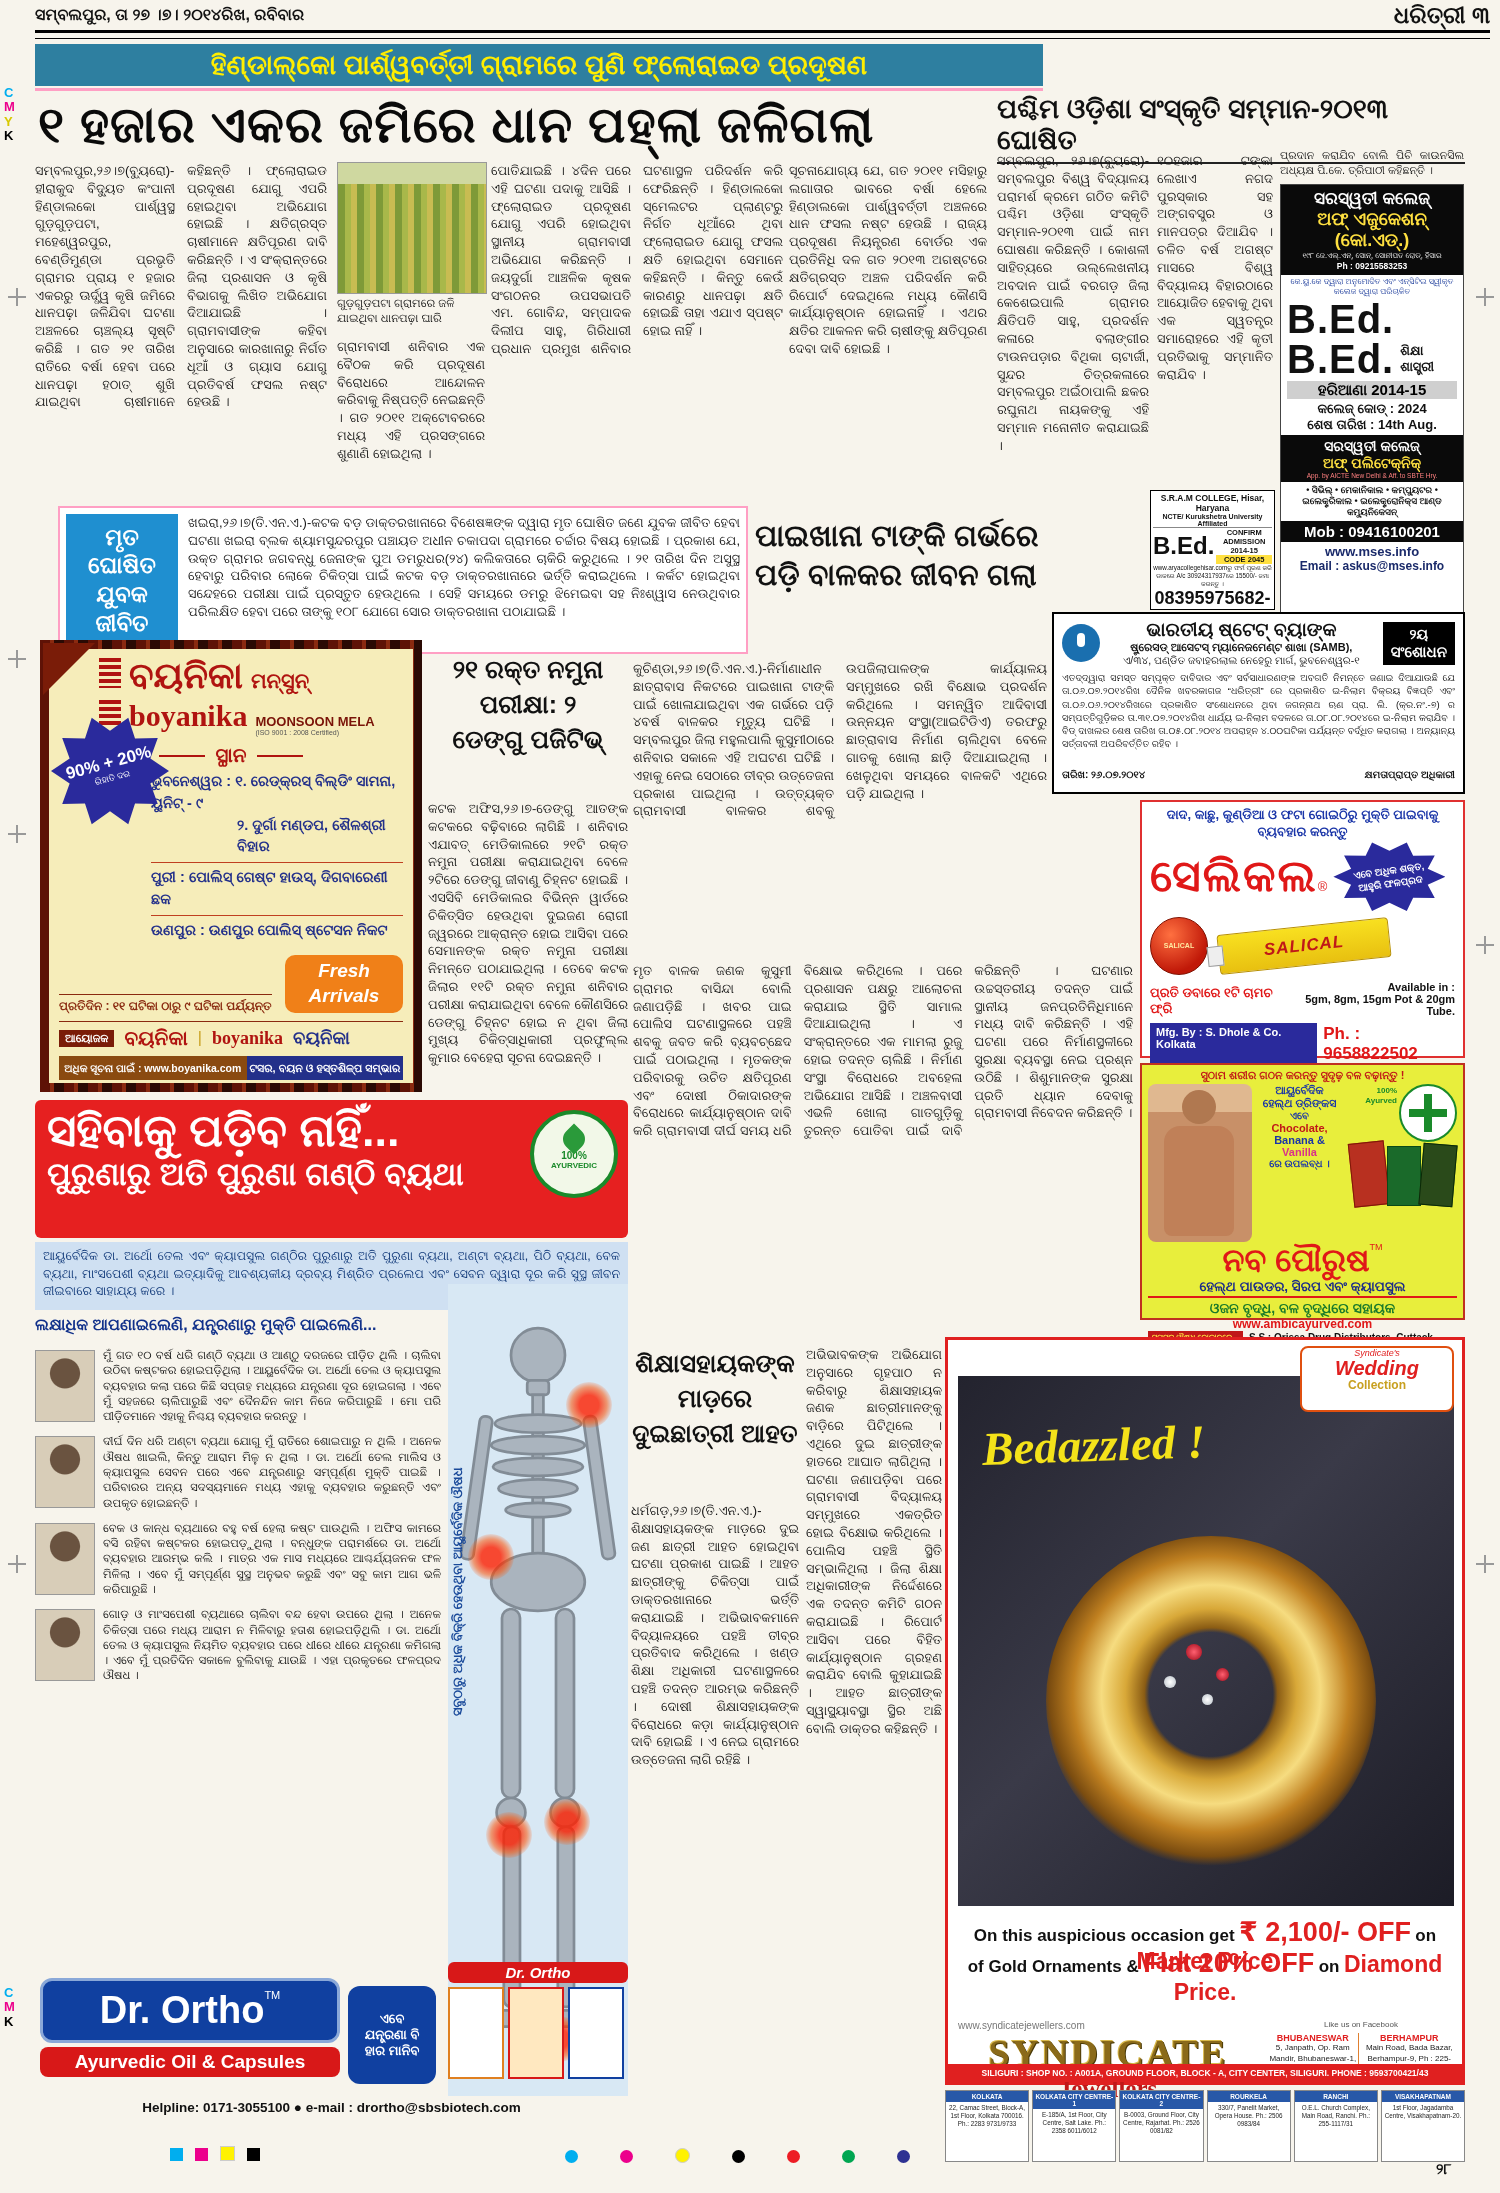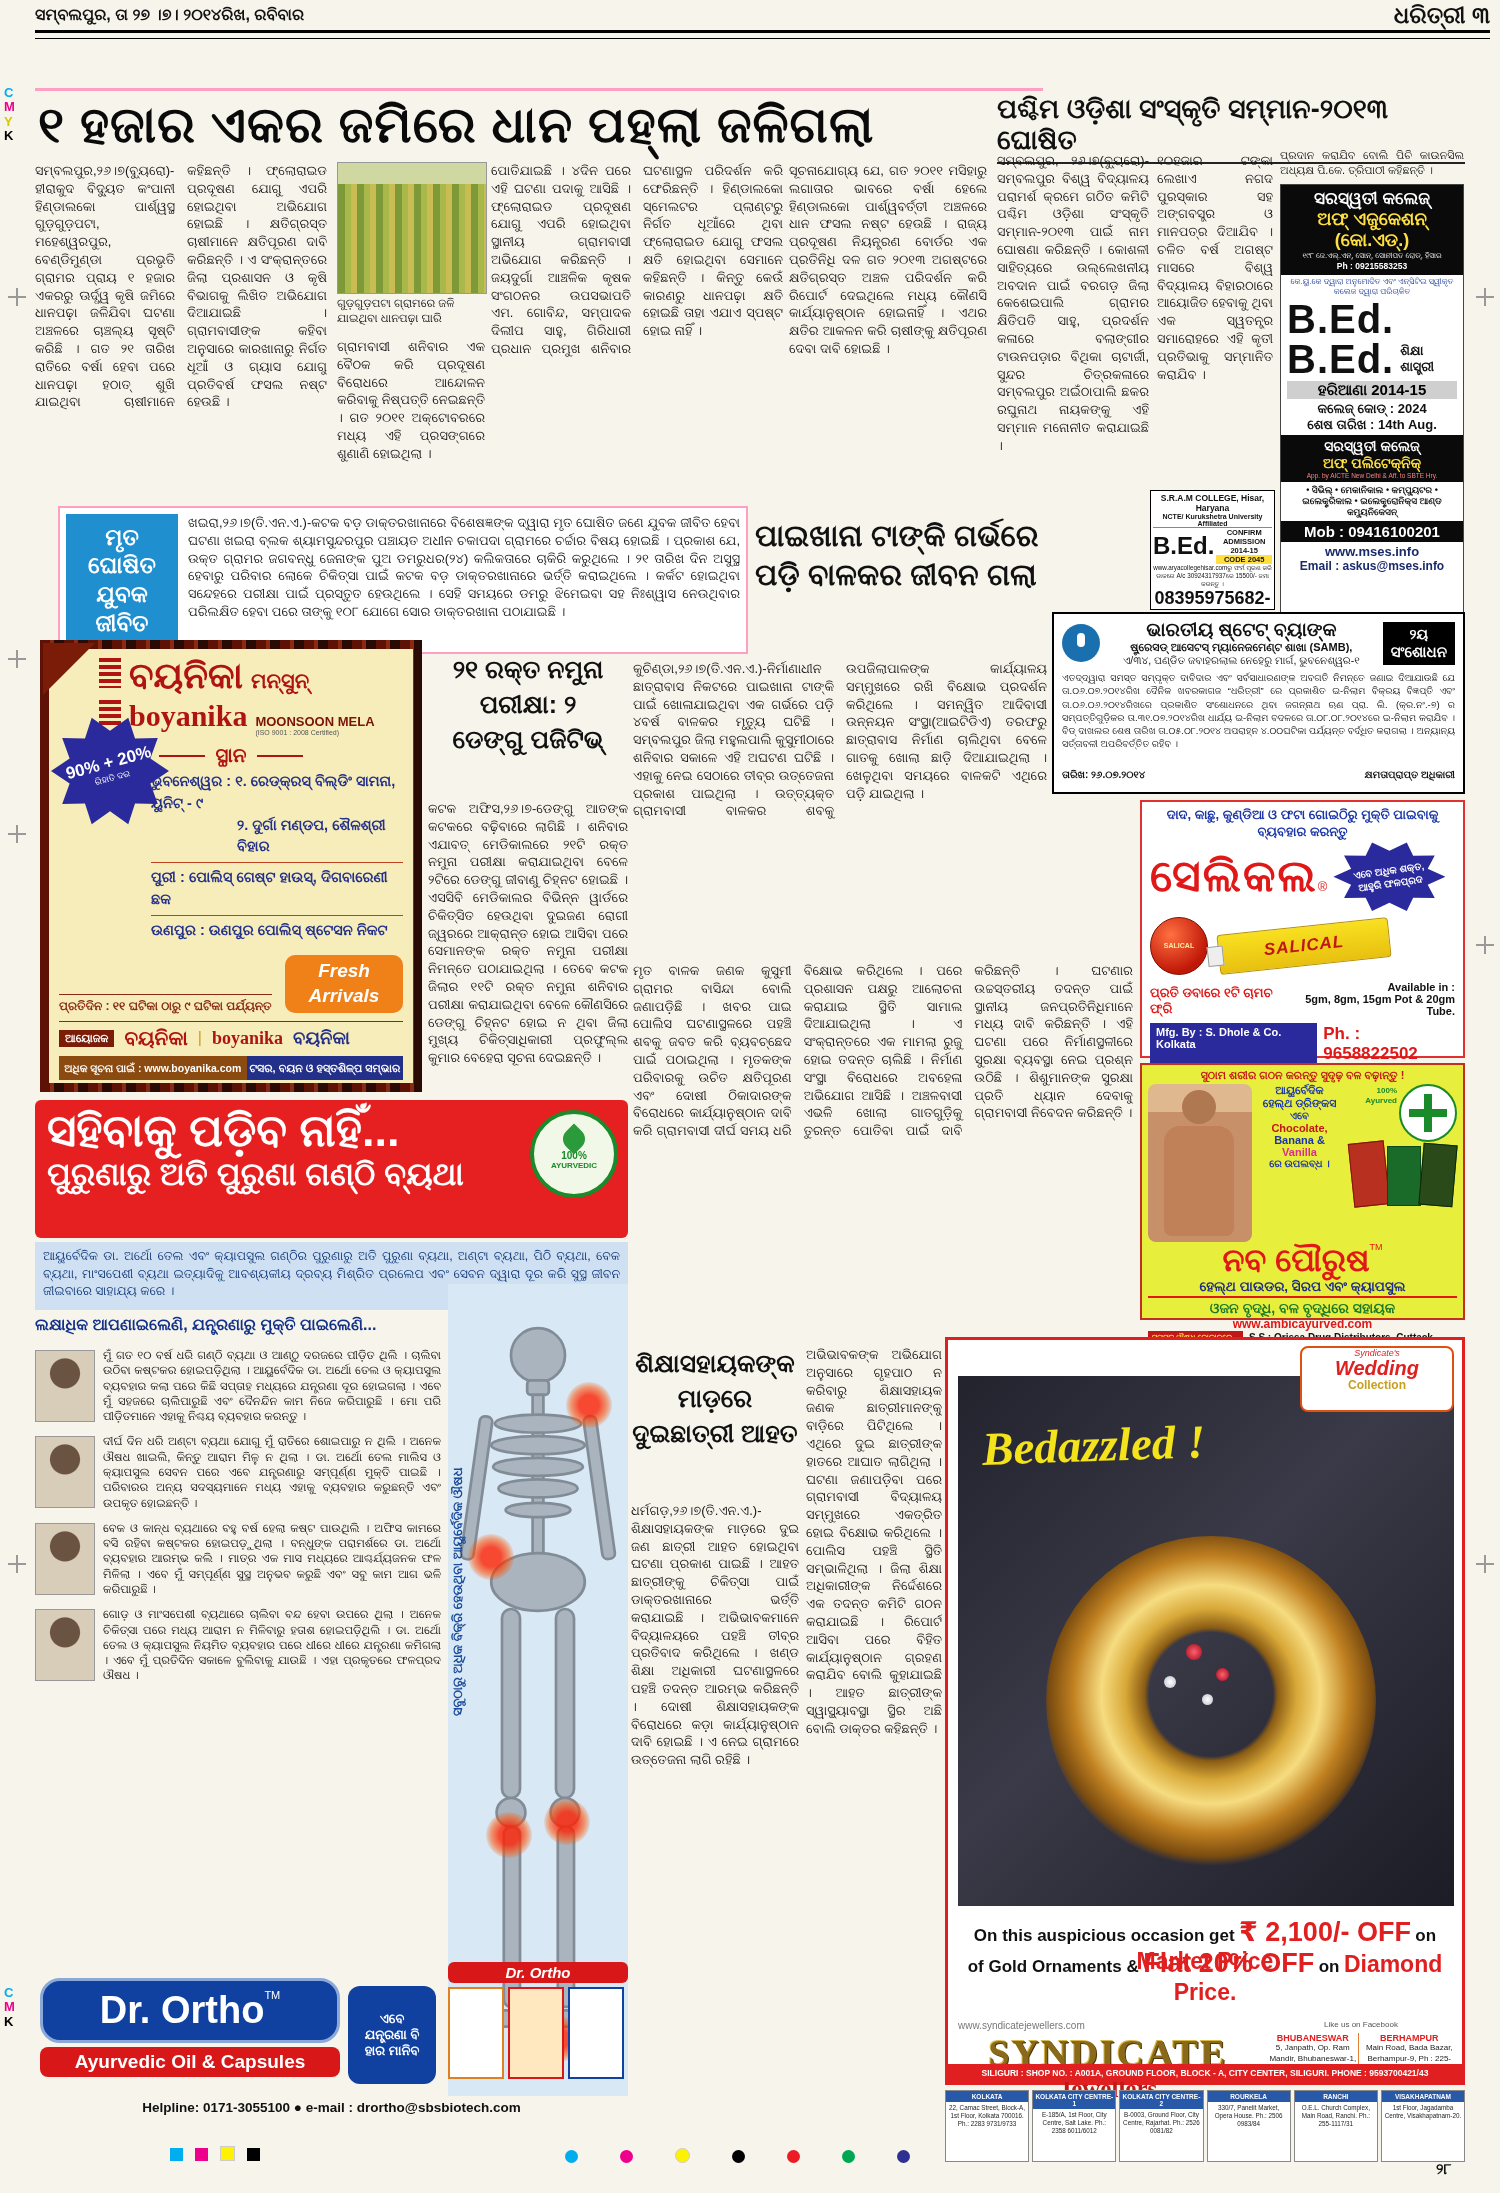--- a/index.html
+++ b/index.html
@@ -115,20 +115,21 @@
   <div class="cross" style="left:8px;top:825px;"></div>
   <div class="cross" style="left:8px;top:1555px;"></div>
   <div class="cross" style="left:1476px;top:288px;"></div>
   <div class="cross" style="left:1476px;top:936px;"></div>
   <div class="cross" style="left:1476px;top:1555px;"></div>
 
   <div class="abs dateline" style="left:35px;top:6px;width:540px;">ସମ୍ବଲପୁର, ତା ୨୭ ।୭। ୨୦୧୪ରିଖ, ରବିବାର</div>
   <div class="abs pagelabel" style="left:1300px;top:2px;width:190px;">ଧରିତ୍ରୀ ୩</div>
   <div class="abs dblrule" style="left:35px;top:30px;width:1455px;"></div>
 
+  <div class="abs kicker" style="left:35px;top:44px;width:1008px;height:42px;">ହିଣ୍ଡାଲ୍‌କୋ ପାର୍ଶ୍ୱବର୍ତ୍ତୀ ଗ୍ରାମରେ ପୁଣି ଫ୍ଲୋରାଇଡ ପ୍ରଦୂଷଣ</div>
   <div class="abs pinkline" style="left:35px;top:88px;width:1008px;"></div>
   <div class="abs mainhead" style="left:38px;top:96px;width:960px;">୧ ହଜାର ଏକର ଜମିରେ ଧାନ ପହ୍ଲା ଜଳିଗଲା</div>
 
   <div class="abs txt cols2" style="left:35px;top:162px;width:292px;height:338px;">ସମ୍ବଲପୁର,୨୬।୭(ବ୍ୟୁରୋ)-ହୀରାକୁଦ ବିଦ୍ୟୁତ କଂପାନୀ ହିଣ୍ଡାଲକୋ ପାର୍ଶ୍ୱସ୍ଥ ଗୁଡ଼ଗୁଡ଼ପଟା, ମହେଶ୍ୱରପୁର, ବେଣ୍ଡିମୁଣ୍ଡା ପ୍ରଭୃତି ଗ୍ରାମର ପ୍ରାୟ ୧ ହଜାର ଏକରରୁ ଊର୍ଦ୍ଧ୍ୱ କୃଷି ଜମିରେ ଧାନପଢ଼ା ଜଳିଯିବା ଘଟଣା ଅଞ୍ଚଳରେ ଚାଞ୍ଚଲ୍ୟ ସୃଷ୍ଟି କରିଛି । ଗତ ୨୧ ତାରିଖ ରାତିରେ ବର୍ଷା ହେବା ପରେ ଧାନପଢ଼ା ହଠାତ୍ ଶୁଖି ଯାଇଥିବା ଚାଷୀମାନେ କହିଛନ୍ତି । ଫ୍ଲୋରାଇଡ ପ୍ରଦୂଷଣ ଯୋଗୁ ଏପରି ହୋଇଥିବା ଅଭିଯୋଗ ହୋଇଛି । କ୍ଷତିଗ୍ରସ୍ତ ଚାଷୀମାନେ କ୍ଷତିପୂରଣ ଦାବି କରିଛନ୍ତି । ଏ ସଂକ୍ରାନ୍ତରେ ଜିଲା ପ୍ରଶାସନ ଓ କୃଷି ବିଭାଗକୁ ଲିଖିତ ଅଭିଯୋଗ ଦିଆଯାଇଛି । ଗ୍ରାମବାସୀଙ୍କ କହିବା ଅନୁସାରେ କାରଖାନାରୁ ନିର୍ଗତ ଧୂଆଁ ଓ ଗ୍ୟାସ ଯୋଗୁ ପ୍ରତିବର୍ଷ ଫସଲ ନଷ୍ଟ ହେଉଛି ।</div>
 
   <div class="abs" style="left:337px;top:162px;width:148px;height:130px;background:
       linear-gradient(#cfd8a0 0 16%, transparent 16%),
       repeating-linear-gradient(90deg,#7e9a38 0 7px,#a8b84a 7px 13px,#c8bc52 13px 19px);
       border:1px solid #999;"></div>
   <div class="abs caption" style="left:337px;top:296px;width:148px;">ଗୁଡ଼ଗୁଡ଼ପଟା ଗ୍ରାମରେ ଜଳି ଯାଇଥିବା ଧାନପଢ଼ା ଘାରି</div>
@@ -429,21 +430,21 @@
 
   <div class="abs" style="left:448px;top:1962px;width:180px;height:130px;">
     <div style="background:#d81818;color:#fff;font-style:italic;font-weight:bold;font-size:15px;text-align:center;border-radius:6px;padding:2px;">Dr. Ortho</div>
     <div style="display:flex;gap:4px;margin-top:4px;">
       <div style="width:52px;height:88px;background:#fff;border:2px solid #e08020;"></div>
       <div style="width:52px;height:88px;background:#ffe8c0;border:2px solid #d81818;"></div>
       <div style="width:52px;height:88px;background:#fff;border:2px solid #1040a0;"></div>
     </div>
   </div>
   <div class="abs" style="left:40px;top:1978px;width:300px;">
-    <div style="background:#1040a0;border:3px solid #8aa8d8;border-radius:20px;text-align:center;padding:8px 0;">
+    <div style="background:#1040a0;border:3px solid #8aa8d8;border-radius:12px;text-align:center;padding:8px 0;">
       <span style="color:#fff;font-size:38px;font-weight:bold;">Dr. Ortho</span><span style="color:#fff;font-size:11px;vertical-align:top;">TM</span>
     </div>
     <div style="background:#d81818;border-radius:8px;color:#fff;font-size:19px;font-weight:bold;text-align:center;padding:4px 0;margin-top:4px;">Ayurvedic Oil &amp; Capsules</div>
   </div>
   <div class="abs" style="left:348px;top:1986px;width:88px;height:98px;background:#1040a0;border-radius:12px;color:#fff;font-size:13px;font-weight:bold;text-align:center;display:flex;flex-direction:column;justify-content:center;">
     <span>ଏବେ</span>
     <span>ଯନ୍ତ୍ରଣା ବି</span>
     <span>ହାର ମାନିବ</span>
   </div>
   <div class="abs ctr bold" style="left:35px;top:2100px;width:593px;font-size:13.5px;">Helpline: 0171-3055100 ● e-mail : drortho@sbsbiotech.com</div>

